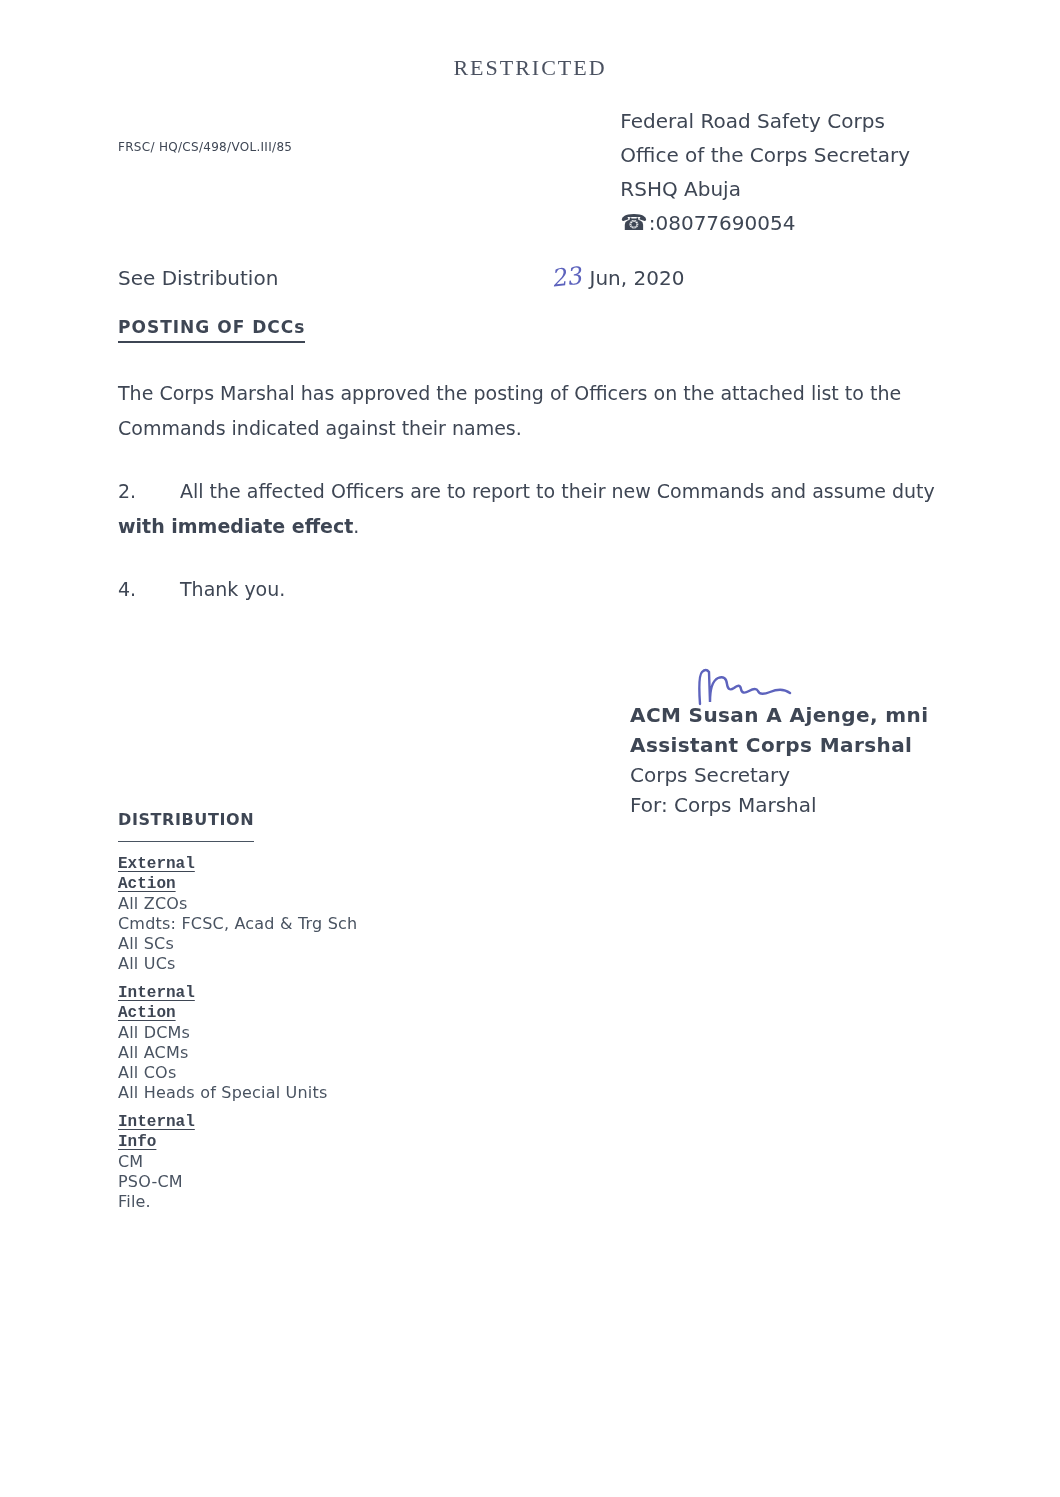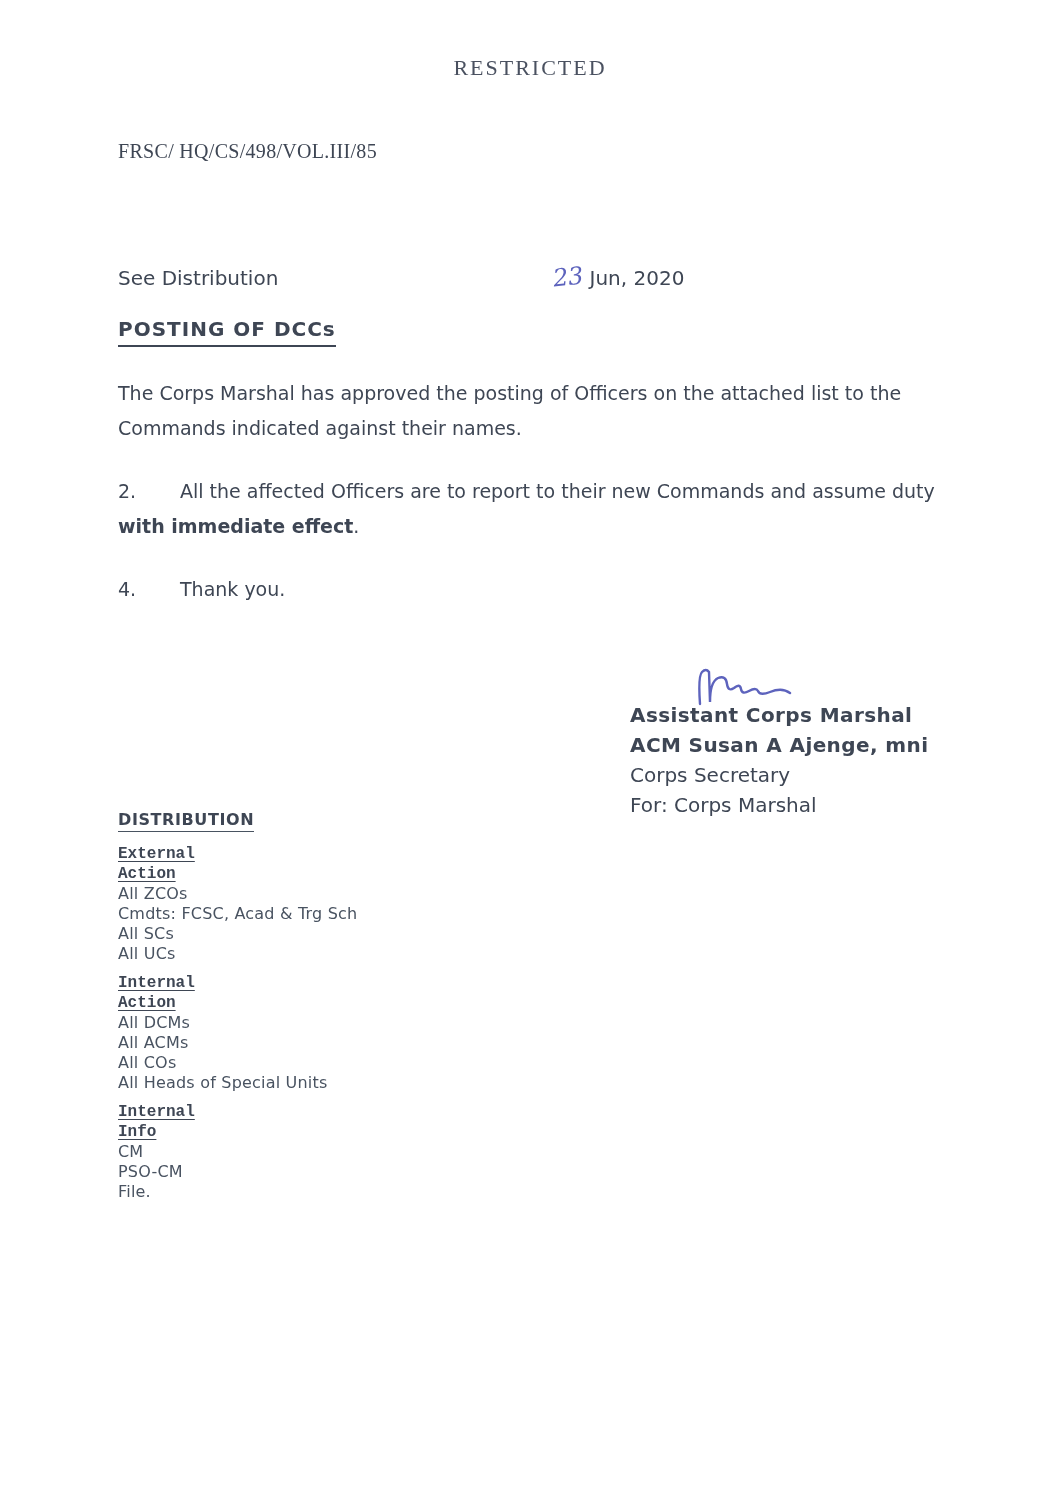--- a/index.html
+++ b/index.html
@@ -25,24 +25,23 @@
   }
   .header-row {
     position: absolute;
     top: 104px; left: 118px; width: 792px;
     display: flex;
     justify-content: space-between;
     align-items: flex-start;
   }
   .ref {
     margin-top: 36px;
-    font-size: 20px;
+    font-size: 12px;
     letter-spacing: 0.3px;
     white-space: nowrap;
-    font-family: Liberation Serif, serif;
   }
   .letterhead { font-size: 20px; line-height: 34px; }
   .phone-icon { font-size: 22px; margin-right: 1px; }
   .addr-date-row {
     position: absolute;
     top: 263px; left: 118px; width: 845px;
     font-size: 20px;
   }
   .addressee { display: inline-block; width: 435px; }
   .date-line { display: inline-block; }
@@ -51,21 +50,21 @@
     font-style: italic;
     color: #5d63bd;
     font-size: 24px;
     display: inline-block;
     transform: rotate(-6deg);
     margin-right: 6px;
   }
   .subject {
     position: absolute;
     top: 317px; left: 118px;
-    font-size: 20px;
+    font-size: 17px;
     font-weight: bold;
     letter-spacing: 1px;
     border-bottom: 2.5px solid #3e4654;
     padding-bottom: 4px;
   }
   .body-block {
     position: absolute;
     top: 376px; left: 118px; width: 848px;
     font-size: 19px;
     line-height: 35px;
@@ -85,21 +84,21 @@
     top: 810px; left: 118px;
     font-size: 16px;
     line-height: 20px;
     color: #495361;
   }
   .dist-heading {
     display: inline-block;
     font-weight: bold;
     letter-spacing: 0.6px;
     border-bottom: 1.5px solid #495361;
-    padding-bottom: 1px;
+    padding-bottom: 11px;
     margin-bottom: 12px;
     color: #3e4654;
   }
   .dist-section { margin-bottom: 9px; }
   .dist-label {
     font-weight: bold;
     text-decoration: underline;
     text-underline-offset: 3px;
     color: #3e4654;
     font-family: Liberation Mono, monospace;
@@ -108,40 +107,46 @@
 </style>
 </head>
 <body>
 
 <div class="page">
 
   <div class="restricted">RESTRICTED</div>
 
   <div class="header-row">
     <div class="ref">FRSC/ HQ/CS/498/VOL.III/85</div>
+    <div class="letterhead">
+      <div>Federal Road Safety Corps</div>
+      <div>Office of the Corps Secretary</div>
+      <div>RSHQ Abuja</div>
+      <div><span class="phone-icon">☎</span><span>:08077690054</span></div>
+    </div>
   </div>
 
   <div class="addr-date-row">
     <span class="addressee">See Distribution</span><span class="date-line"><span class="hand-day">23</span><span>Jun, 2020</span></span>
   </div>
 
   <div class="subject">POSTING OF DCCs</div>
 
   <div class="body-block">
     <p><span>The Corps Marshal has approved the posting of Officers on the attached list to the Commands indicated against their names.</span></p>
     <p><span class="pnum">2.</span><span>All the affected Officers are to report to their new Commands and assume duty </span><b>with immediate effect</b><span>.</span></p>
     <p><span class="pnum">4.</span><span>Thank you.</span></p>
   </div>
 
   <div class="sig-block">
     <svg class="sig-squiggle" width="120" height="46" viewBox="0 0 120 46">
       <path d="M8 42 Q6 14 10 10 Q14 6 17 10 L18 40 Q18 20 26 16 Q34 13 35 22 Q36 30 42 26 Q48 21 49 27 Q50 33 57 29 Q64 25 66 29 Q68 34 78 30 Q90 25 98 31" fill="none" stroke="#5d63bd" stroke-width="2.4" stroke-linecap="round"></path>
     </svg>
+    <div class="sig-bold">ACM Susan A Ajenge, mni</div>
     <div class="sig-bold">Assistant Corps Marshal</div>
-    <div class="sig-bold">ACM Susan A Ajenge, mni</div>
     <div>Corps Secretary</div>
     <div>For: Corps Marshal</div>
   </div>
 
   <div class="dist-block">
     <div><span class="dist-heading">DISTRIBUTION</span></div>
 
     <div class="dist-section">
       <div class="dist-label">External</div>
       <div class="dist-label">Action</div>

